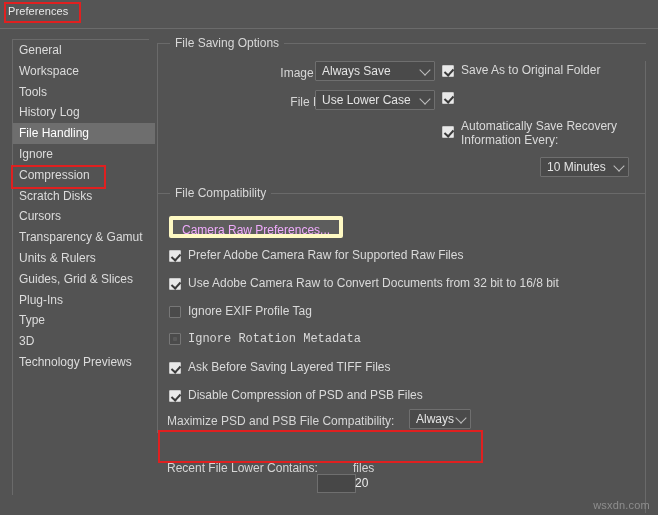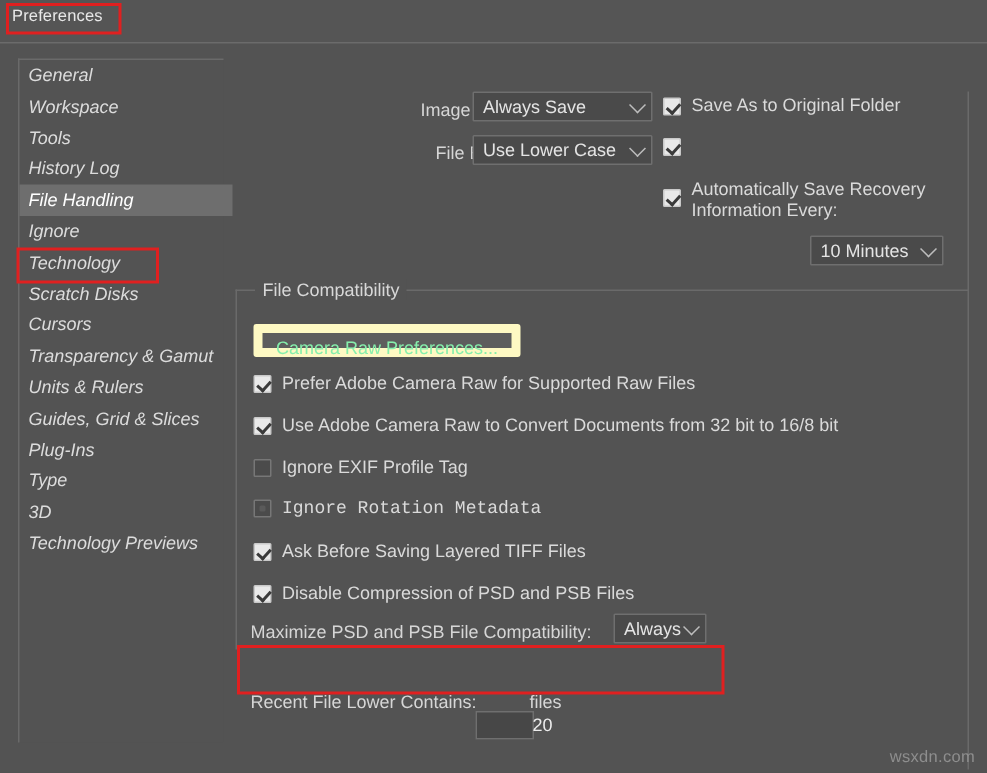--- a/index.html
+++ b/index.html
@@ -53,21 +53,20 @@
   }
 
   
   #sidebar {
     position: absolute;
     left: 12px; top: 10px;
     width: 136px; height: 455px;
     background: #535353;
     border-left: 1px solid #6a6a6a;
     border-top: 1px solid #6a6a6a;
-    font-style: italic;
   }
   .side-item {
     position: relative;
     height: 20.8px;
     line-height: 20.8px;
     padding-left: 6px;
     font-size: 12px;
     color: #dcdcdc;
     white-space: nowrap;
   }
@@ -218,23 +217,23 @@
     background: #5a5a5a;
     border-radius: 1px;
   }
   .cblabel { vertical-align: 1px; }
 
   
   .btn {
     position: absolute;
     box-sizing: border-box;
     background: #5d5d5d;
-    border: 6px solid #fef9c3;
+    border: 4px solid #fef9c3;
     border-radius: 2px;
-    color: #86efac;
+    color: #f0abfc;
     font-size: 12px;
     line-height: 20px;
     height: 22px;
     padding: 0 9px;
     white-space: nowrap;
   }
 
   
   .numfield {
     position: absolute;
@@ -284,37 +283,40 @@
 
 <div id="dialog">
 
   <div id="sidebar">
     <div class="side-item"><span>General</span></div>
     <div class="side-item"><span>Workspace</span></div>
     <div class="side-item"><span>Tools</span></div>
     <div class="side-item"><span>History Log</span></div>
     <div class="side-item selected"><span>File Handling</span></div>
     <div class="side-item"><span>Ignore</span></div>
-    <div class="side-item"><span>Technology</span></div>
+    <div class="side-item"><span>Compression</span></div>
     <div class="side-item"><span>Scratch Disks</span></div>
     <div class="side-item"><span>Cursors</span></div>
     <div class="side-item"><span>Transparency &amp; Gamut</span></div>
     <div class="side-item"><span>Units &amp; Rulers</span></div>
     <div class="side-item"><span>Guides, Grid &amp; Slices</span></div>
     <div class="side-item"><span>Plug-Ins</span></div>
     <div class="side-item"><span>Type</span></div>
     <div class="side-item"><span>3D</span></div>
     <div class="side-item"><span>Technology Previews</span></div>
   </div>
   <div class="redbox" id="sidebar-redbox"></div>
 
   <div class="content-border-right"></div>
 
   <div id="content">
 
+    <div class="groupbox" id="grp-saving">
+      <span class="group-title">File Saving Options</span>
+    </div>
 
     <div class="fld-label" style="left:52px; top:33px; width:160px;">Image Previews:</div>
     <div class="dd" style="left:158px; top:28px; width:120px;">
       <span>Always Save</span>
       <span class="caret thin"></span>
     </div>
 
     <div class="fld-label" style="left:52px; top:62px; width:160px;">File Extension:</div>
     <div class="dd" style="left:158px; top:57px; width:120px;">
       <span>Use Lower Case</span>

